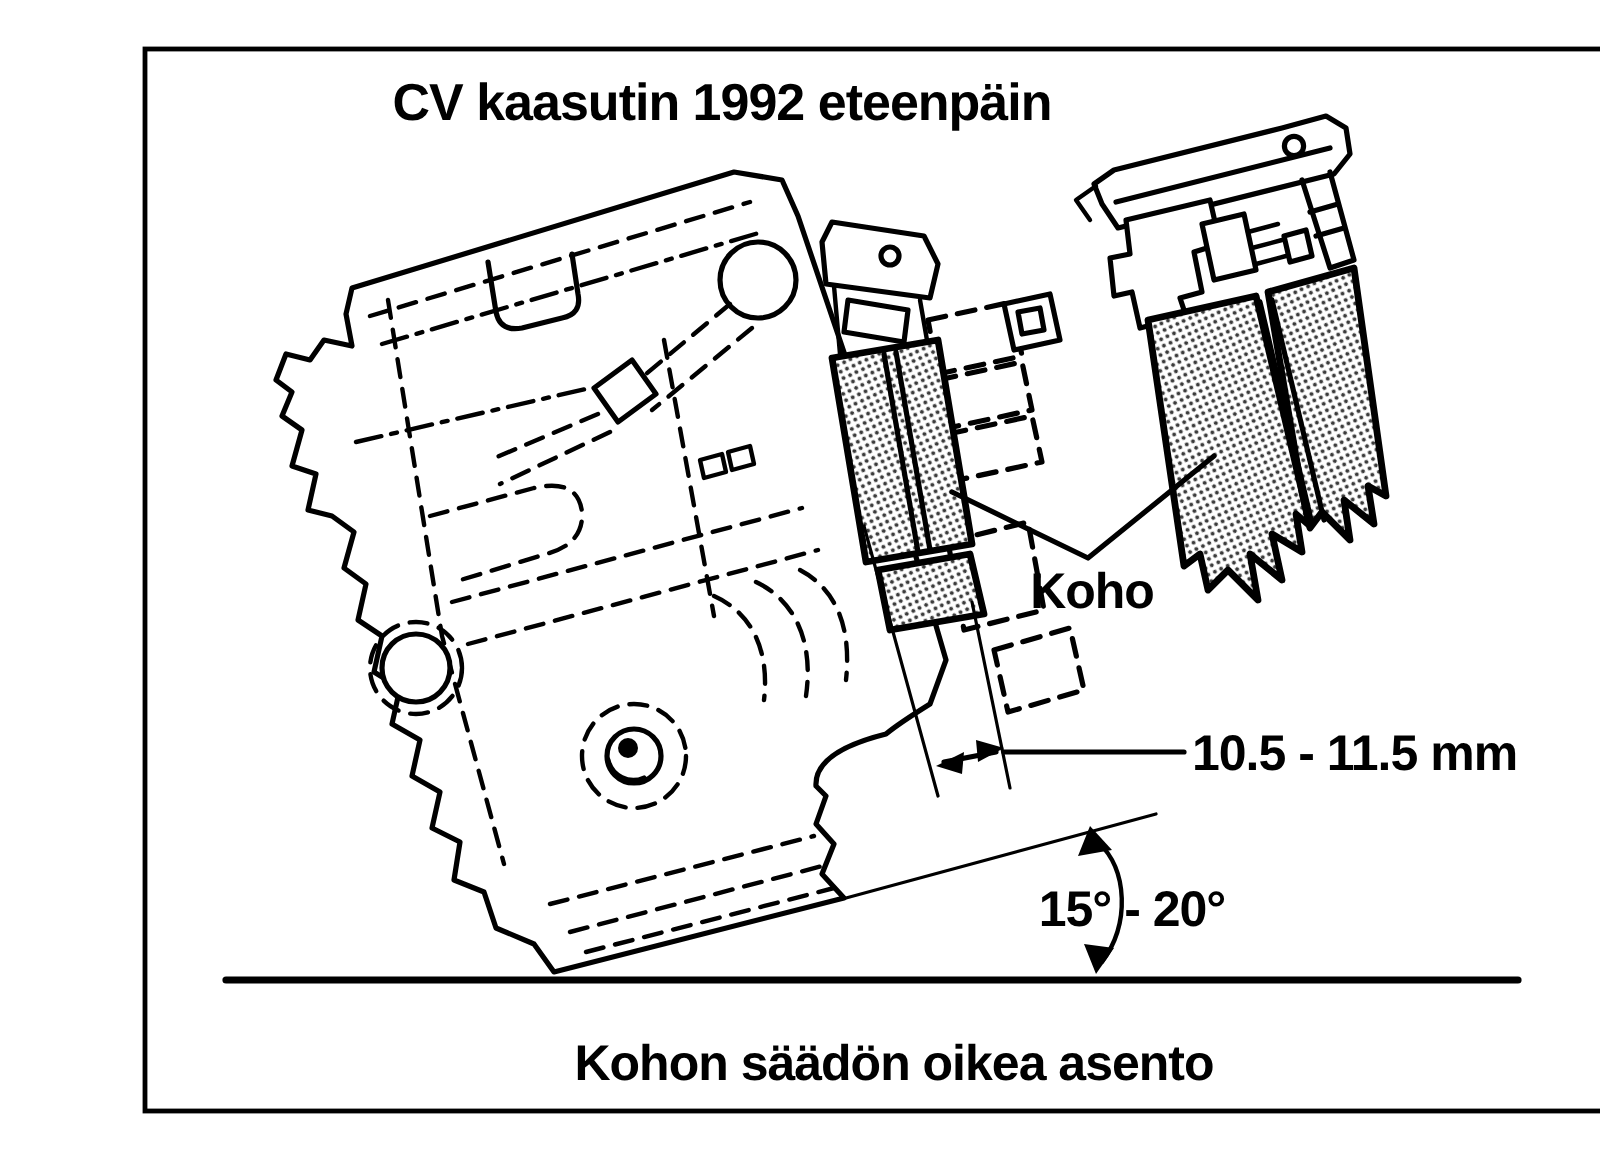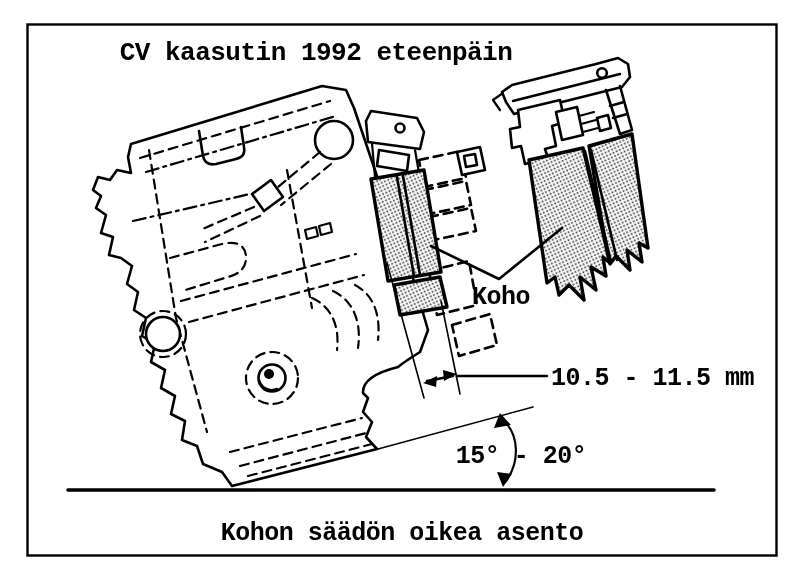--- a/index.html
+++ b/index.html
@@ -1,18 +1,19 @@
 <!DOCTYPE html>
 <html><head>
 <meta charset="utf-8">
 <style>
   html,body { margin:0; padding:0; background:#ffffff; }
   .page {
     position:relative; width:652px; height:585px; background:#ffffff;
-    font-family:Liberation Mono, monospace;
+    font-family:Liberation Sans, sans-serif;
+    padding-left:45px;
   }
   svg { display:block; }
   
   .s   { stroke:#000; fill:none; stroke-width:2.6; stroke-linecap:round; stroke-linejoin:round; }
   .sf  { stroke:#000; fill:#fff; stroke-width:2.6; stroke-linecap:round; stroke-linejoin:round; }
   .d   { stroke-dasharray:9 6; }
   .dd  { stroke-dasharray:13 5 3 5; }
   .thin  { stroke-width:1.6; }
   .med   { stroke-width:2.2; }
   .xthick{ stroke-width:3.6; }

